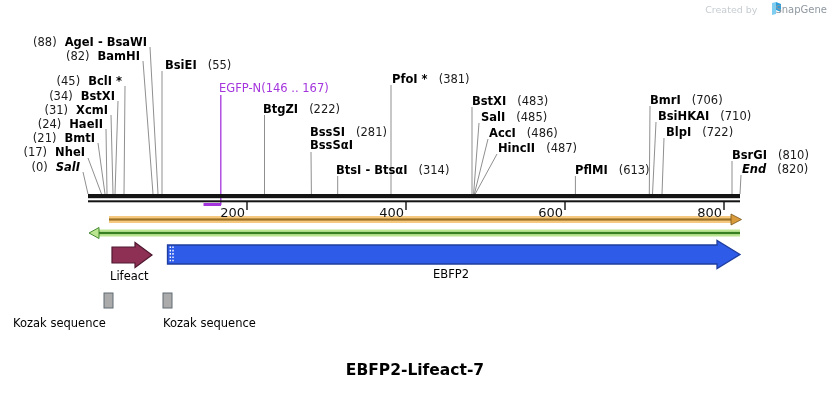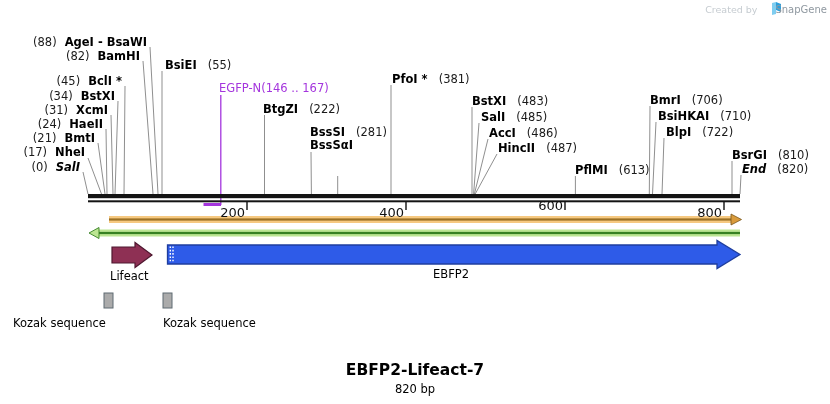--- a/index.html
+++ b/index.html
@@ -117,45 +117,45 @@
   <div class="lbl lbl-left" style="right:735px;top:132px;"><span class="pos">(21)</span><span class="nm">BmtI</span></div>
   <div class="lbl lbl-left" style="right:745px;top:146px;"><span class="pos">(17)</span><span class="nm">NheI</span></div>
   <div class="lbl lbl-left ital" style="right:750px;top:161px;"><span class="pos">(0)</span><span class="nm">SalI</span></div>
 
   <div class="lbl lbl-right" style="left:165px;top:59px;"><span class="nm">BsiEI</span><span class="pos">(55)</span></div>
   <div class="lbl lbl-right" style="left:263px;top:103px;"><span class="nm">BtgZI</span><span class="pos">(222)</span></div>
   <div class="lbl lbl-right" style="left:310px;top:126px;">
       <div><span class="nm">BssSI</span><span class="pos">(281)</span></div>
       <div class="alias">BssSαI</div>
     </div>
+  <div class="lbl lbl-right" style="left:336px;top:164px;"><span class="nm">BtsI - BtsαI</span><span class="pos">(314)</span></div>
   <div class="lbl lbl-right" style="left:392px;top:73px;"><span class="nm">PfoI *</span><span class="pos">(381)</span></div>
   <div class="lbl lbl-right" style="left:472px;top:95px;"><span class="nm">BstXI</span><span class="pos">(483)</span></div>
   <div class="lbl lbl-right" style="left:481px;top:111px;"><span class="nm">SalI</span><span class="pos">(485)</span></div>
   <div class="lbl lbl-right" style="left:489px;top:127px;"><span class="nm">AccI</span><span class="pos">(486)</span></div>
   <div class="lbl lbl-right" style="left:498px;top:142px;"><span class="nm">HincII</span><span class="pos">(487)</span></div>
   <div class="lbl lbl-right" style="left:575px;top:164px;"><span class="nm">PflMI</span><span class="pos">(613)</span></div>
   <div class="lbl lbl-right" style="left:650px;top:94px;"><span class="nm">BmrI</span><span class="pos">(706)</span></div>
   <div class="lbl lbl-right" style="left:658px;top:110px;"><span class="nm">BsiHKAI</span><span class="pos">(710)</span></div>
   <div class="lbl lbl-right" style="left:666px;top:126px;"><span class="nm">BlpI</span><span class="pos">(722)</span></div>
   <div class="lbl lbl-right" style="left:732px;top:149px;"><span class="nm">BsrGI</span><span class="pos">(810)</span></div>
   <div class="lbl lbl-right ital" style="left:742px;top:163px;"><span class="nm">End</span><span class="pos">(820)</span></div>
 
   <div class="primer-lbl" style="left:219px;top:81px;">
     <span>EGFP-N</span><span class="rng">(146 .. 167)</span>
   </div>
 
   <div class="ruler-num" style="right:585px;top:205px;">200</div>
   <div class="ruler-num" style="right:426px;top:205px;">400</div>
-  <div class="ruler-num" style="right:267px;top:198px;">600</div>
+  <div class="ruler-num" style="right:267px;top:205px;">600</div>
   <div class="ruler-num" style="right:108px;top:205px;">800</div>
 
   <div class="feat-lbl" style="left:110px;top:269px;">Lifeact</div>
   <div class="feat-lbl" style="left:433px;top:267px;">EBFP2</div>
 
   <div class="feat-lbl" style="left:13px;top:316px;">Kozak sequence</div>
   <div class="feat-lbl" style="left:163px;top:316px;">Kozak sequence</div>
 
   <div class="footer" style="top:361px;">
     <div class="title">EBFP2-Lifeact-7</div>
-    <div class="subtitle">820 bp</div>
   </div>
 
 </div>
 
 </body></html>

